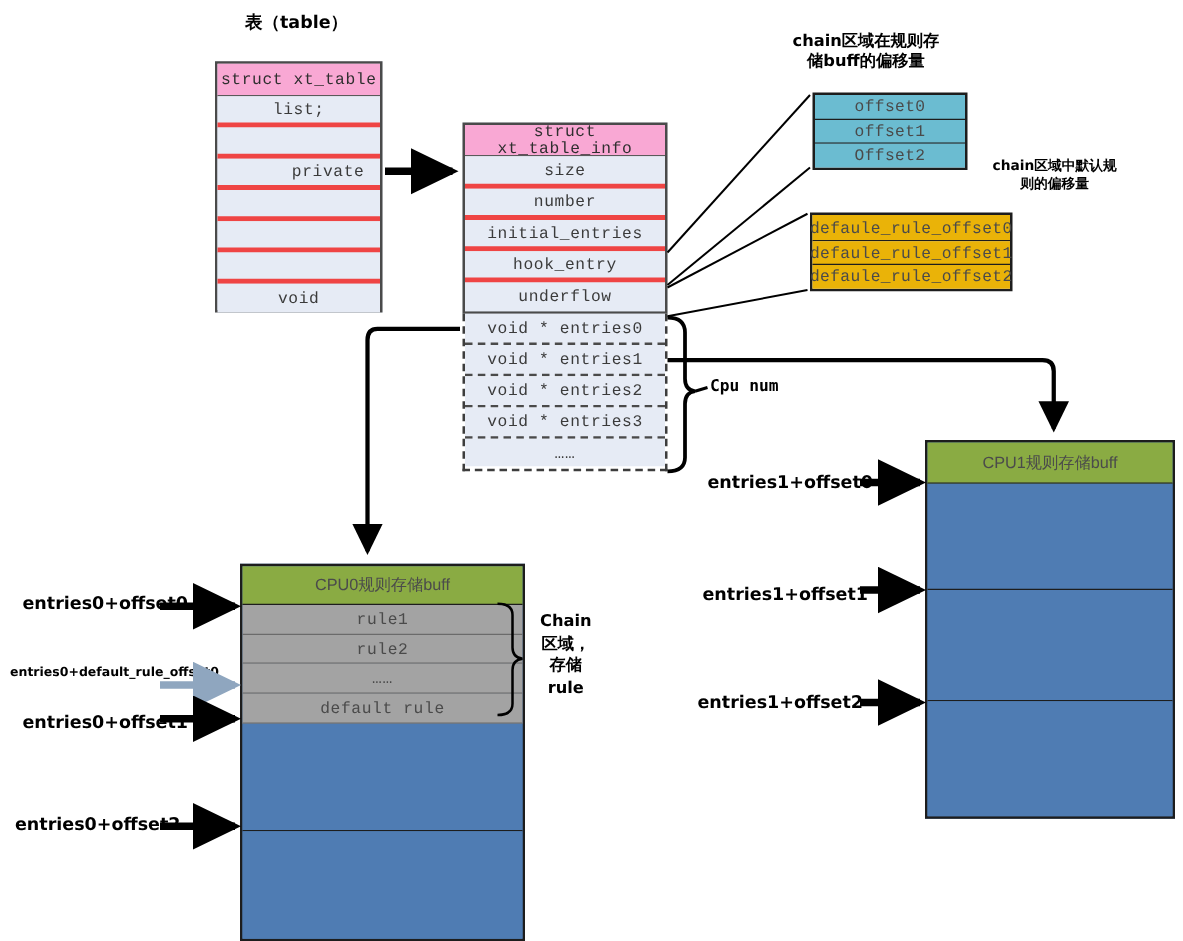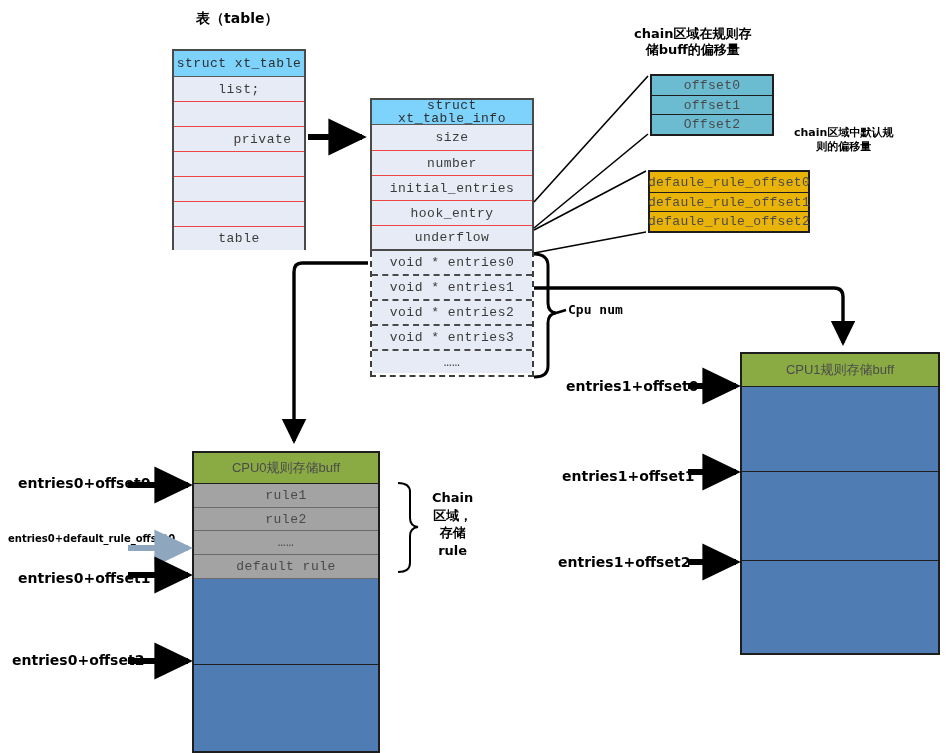--- a/index.html
+++ b/index.html
@@ -17,30 +17,30 @@
   .struct-box{
     position:absolute;
     border:2px solid #4a4a4a;
     background:#e8edf7;
     box-sizing:border-box;
   }
   .row{
     box-sizing:border-box;
     width:100%;
     background:#e6ebf5;
-    border-bottom:1px solid #ef4444;
+    border-bottom:4px solid #ef4444;
     text-align:center;
     color:#3b3b3b;
     font-size:13px;
     line-height:1;
     display:flex;align-items:center;justify-content:center;
     letter-spacing:0.5px;
   }
   .row.head{
-    background:#7dd3fc;
+    background:#f9a8d4;
     color:#2f2f2f;
     border-bottom:1px solid #5a5a5a;
     font-size:13px;
   }
   .row.dashed{
     border-bottom:2px dashed #4a4a4a;
     border-top:0;
   }
   .row.last{border-bottom:0;}
 
@@ -112,21 +112,21 @@
   <div class="lbl cn" style="left:196px;top:10px;font-size:14px;">表（table）</div>
 
   <div class="struct-box" style="left:172px;top:49px;width:134px;height:201px;">
     <div class="row head" style="height:26px;">struct xt_table</div>
     <div class="row" style="height:25px;">list;</div>
     <div class="row" style="height:25px;"></div>
     <div class="row" style="height:25px;padding-left:47px;">private</div>
     <div class="row" style="height:25px;"></div>
     <div class="row" style="height:25px;"></div>
     <div class="row" style="height:25px;"></div>
-    <div class="row last" style="height:23px;">table</div>
+    <div class="row last" style="height:23px;">void</div>
   </div>
 
   <div class="struct-box" style="left:370px;top:98px;width:164px;height:153px;">
     <div class="row head" style="height:25px;">struct xt_table_info</div>
     <div class="row" style="height:26px;">size</div>
     <div class="row" style="height:25px;">number</div>
     <div class="row" style="height:25px;">initial_entries</div>
     <div class="row" style="height:25px;">hook_entry</div>
     <div class="row last" style="height:23px;">underflow</div>
   </div>
@@ -156,21 +156,21 @@
     <div class="offs-row last" style="height:19px;">defaule_rule_offset2</div>
   </div>
 
   <div class="lbl cn center" style="left:794px;top:126px;font-size:11px;">
     <div>chain区域中默认规</div>
     <div>则的偏移量</div>
   </div>
 
   <div class="lbl mono" style="left:568px;top:302px;font-size:13px;">Cpu num</div>
 
-  <div class="cpu-buff" style="left:192px;top:451px;width:188px;height:302px;">
+  <div class="cpu-buff" style="left:192px;top:451px;width:228px;height:302px;">
     <div class="cpu-head" style="height:31px;">CPU0规则存储buff</div>
     <div class="rule-row" style="height:24px;">rule1</div>
     <div class="rule-row" style="height:23px;">rule2</div>
     <div class="rule-row" style="height:24px;">……</div>
     <div class="rule-row" style="height:24px;">default rule</div>
     <div class="blue-seg" style="height:86px;"></div>
     <div class="blue-seg last" style="height:86px;"></div>
   </div>
 
   <div class="lbl cn center" style="left:432px;top:489px;font-size:13px;line-height:1.35;">

